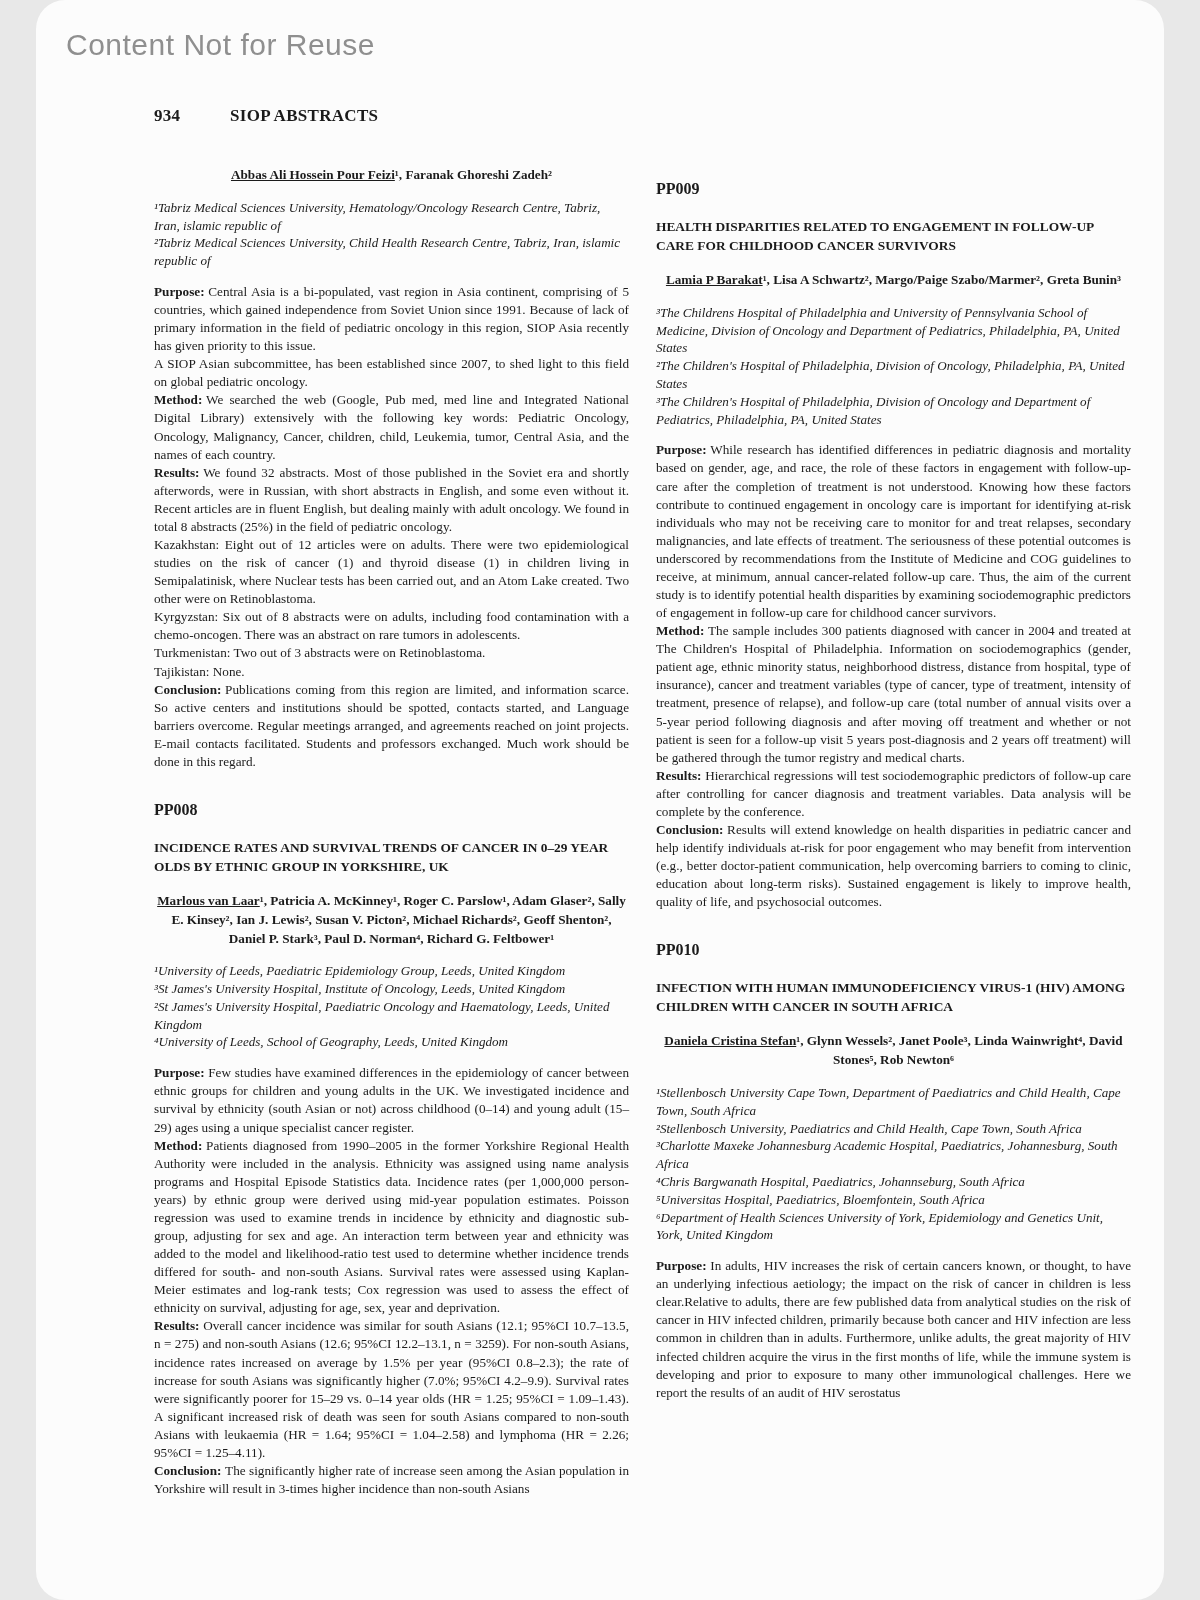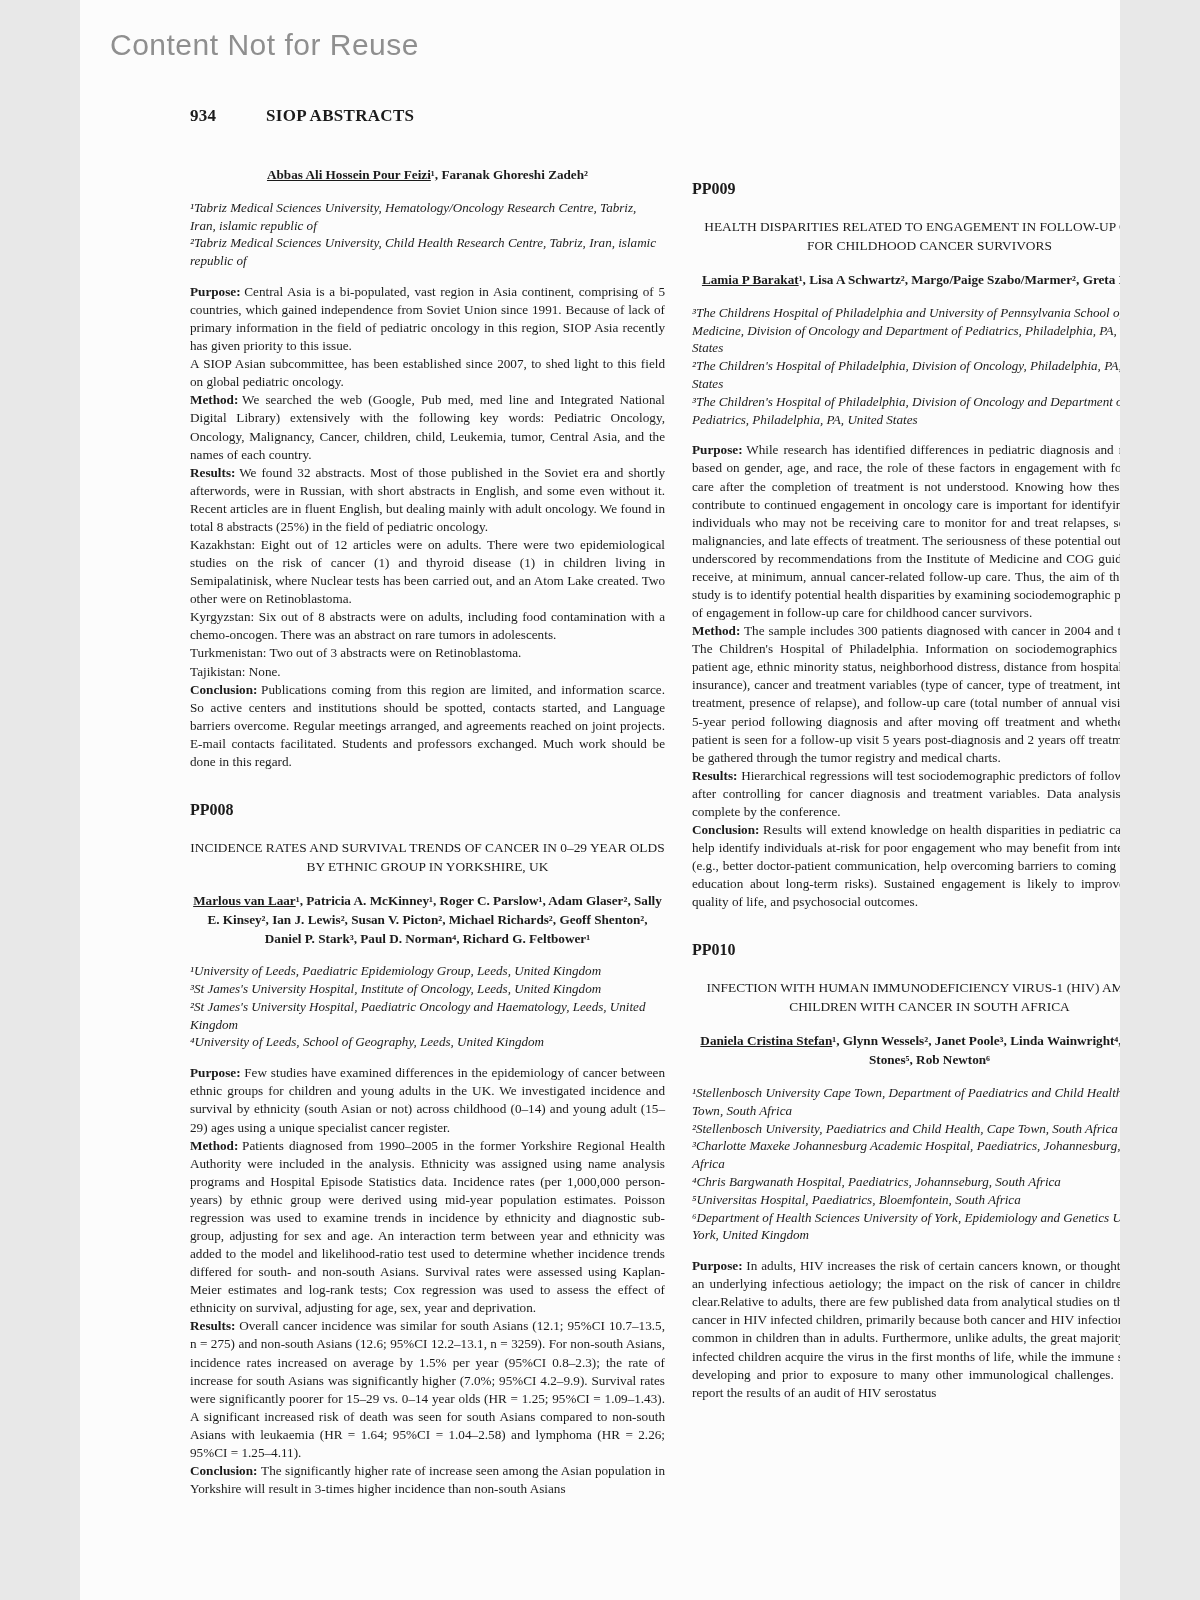--- a/index.html
+++ b/index.html
@@ -1,38 +1,39 @@
 <!DOCTYPE html>
 <html><head>
 <meta charset="utf-8">
 <style>
   html,body { margin:0; padding:0; background:#e8e8e8; }
   .page {
     position: relative;
-    width: 1040px;
+    width: 1128px;
     height: 1600px;
     margin: 0 auto;
     background: #fcfcfc;
     font-family: "Liberation Serif", serif;
     color: #1b1b1b;
     overflow: hidden;
+    border-radius: 29px;
   }
   .watermark {
     position: absolute;
     top: 28px;
     left: 30px;
     font-family: "Liberation Sans", sans-serif;
     font-size: 30px;
     color: #8f8f8f;
     letter-spacing: 0.5px;
   }
   .content {
     position: absolute;
     top: 106px;
-    left: 110px;
+    left: 118px;
     width: 977px;
   }
   .page-header {
     font-weight: bold;
     font-size: 17px;
     margin-bottom: 24px;
     letter-spacing: 0.3px;
   }
   .page-num { display: inline-block; width: 76px; }
   .columns { display: flex; gap: 27px; }
@@ -59,23 +60,23 @@
     text-align: justify;
   }
   .plabel { font-weight: bold; }
   .plabel:not(:empty) { padding-right: 0.28em; }
   .code {
     font-weight: bold;
     font-size: 16px;
     margin: 30px 0 19px 0;
   }
   .abs-title {
-    font-weight: normal;
+    font-weight: bold;
     font-size: 13.4px;
-    text-align: center;
+    text-align: left;
     line-height: 1.42;
     margin: 0 0 15px 0;
   }
 </style>
 </head>
 <body>
 
 <div class="page">
   <div class="watermark">Content Not for Reuse</div>
 

